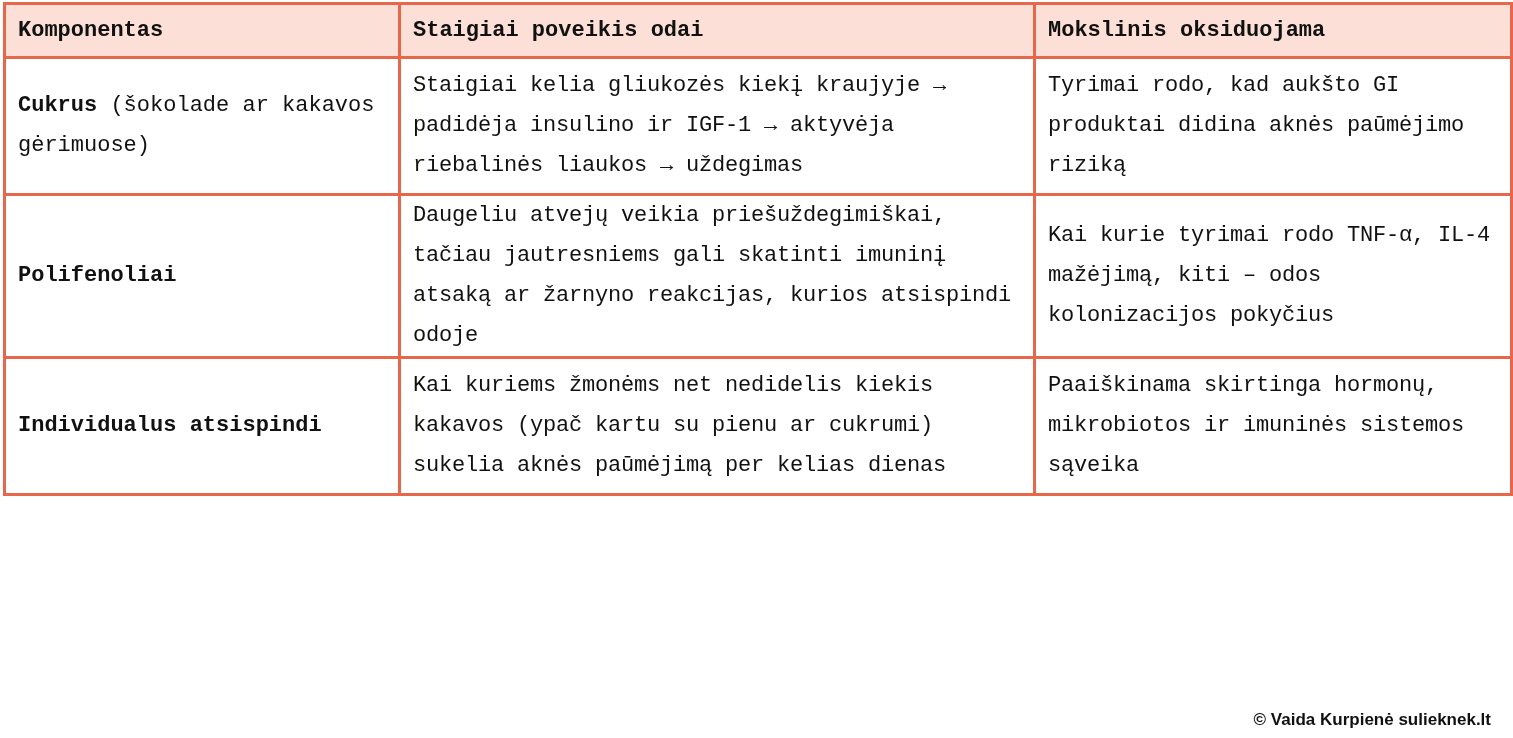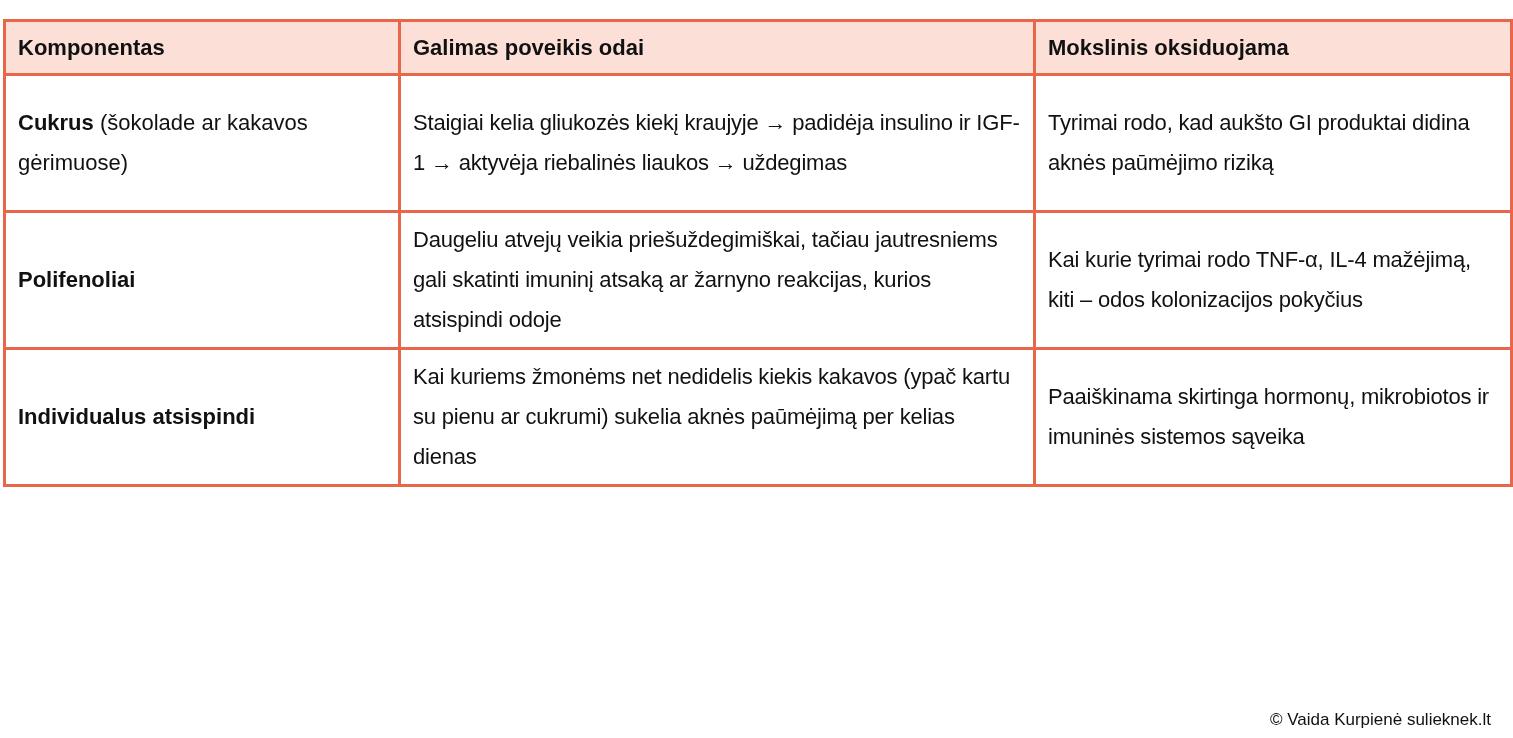--- a/index.html
+++ b/index.html
@@ -11,22 +11,23 @@
       width: 1513px;
       height: 738px;
       position: relative;
       overflow: hidden;
       font-family: "Liberation Sans", "DejaVu Sans", sans-serif;
       color: #111111;
     }
     .table-wrap {
       position: absolute;
       left: 3px;
-      top: 19px;
+      top: 2px;
       width: 1322px;
+      font-family: Liberation Mono, monospace;
     }
     table {
       border-collapse: collapse;
       width: 1507px;
       table-layout: fixed;
     }
     col.c1 { width: 395px; }
     col.c2 { width: 635px; }
     col.c3 { width: 477px; }
     th, td {
@@ -52,36 +53,37 @@
     td.effect-cell, td.evidence-cell {
       letter-spacing: -0.2px;
     }
     .footer {
       position: absolute;
       right: 22px;
       top: 708px;
       font-size: 17px;
       line-height: 24px;
       color: #111111;
+      font-weight: bold;
     }
   </style>
 </head>
 <body>
 
 <div class="table-wrap">
   <table>
     <colgroup>
       <col class="c1">
         <col class="c2">
         <col class="c3">
     </colgroup>
     <thead>
       <tr>
         <th>Komponentas</th>
-        <th>Galimas poveikis odai</th>
+        <th>Staigiai poveikis odai</th>
         <th>Mokslinis oksiduojama</th>
       </tr>
     </thead>
     <tbody>
       <tr class="r1">
         <td class="comp-cell"><b>Cukrus</b><span> (šokolade ar kakavos gėrimuose)</span></td>
         <td class="effect-cell">Staigiai kelia gliukozės kiekį kraujyje → padidėja insulino ir IGF-1 → aktyvėja riebalinės liaukos → uždegimas</td>
         <td class="evidence-cell">Tyrimai rodo, kad aukšto GI produktai didina aknės paūmėjimo riziką</td>
       </tr>
       <tr class="r3">

